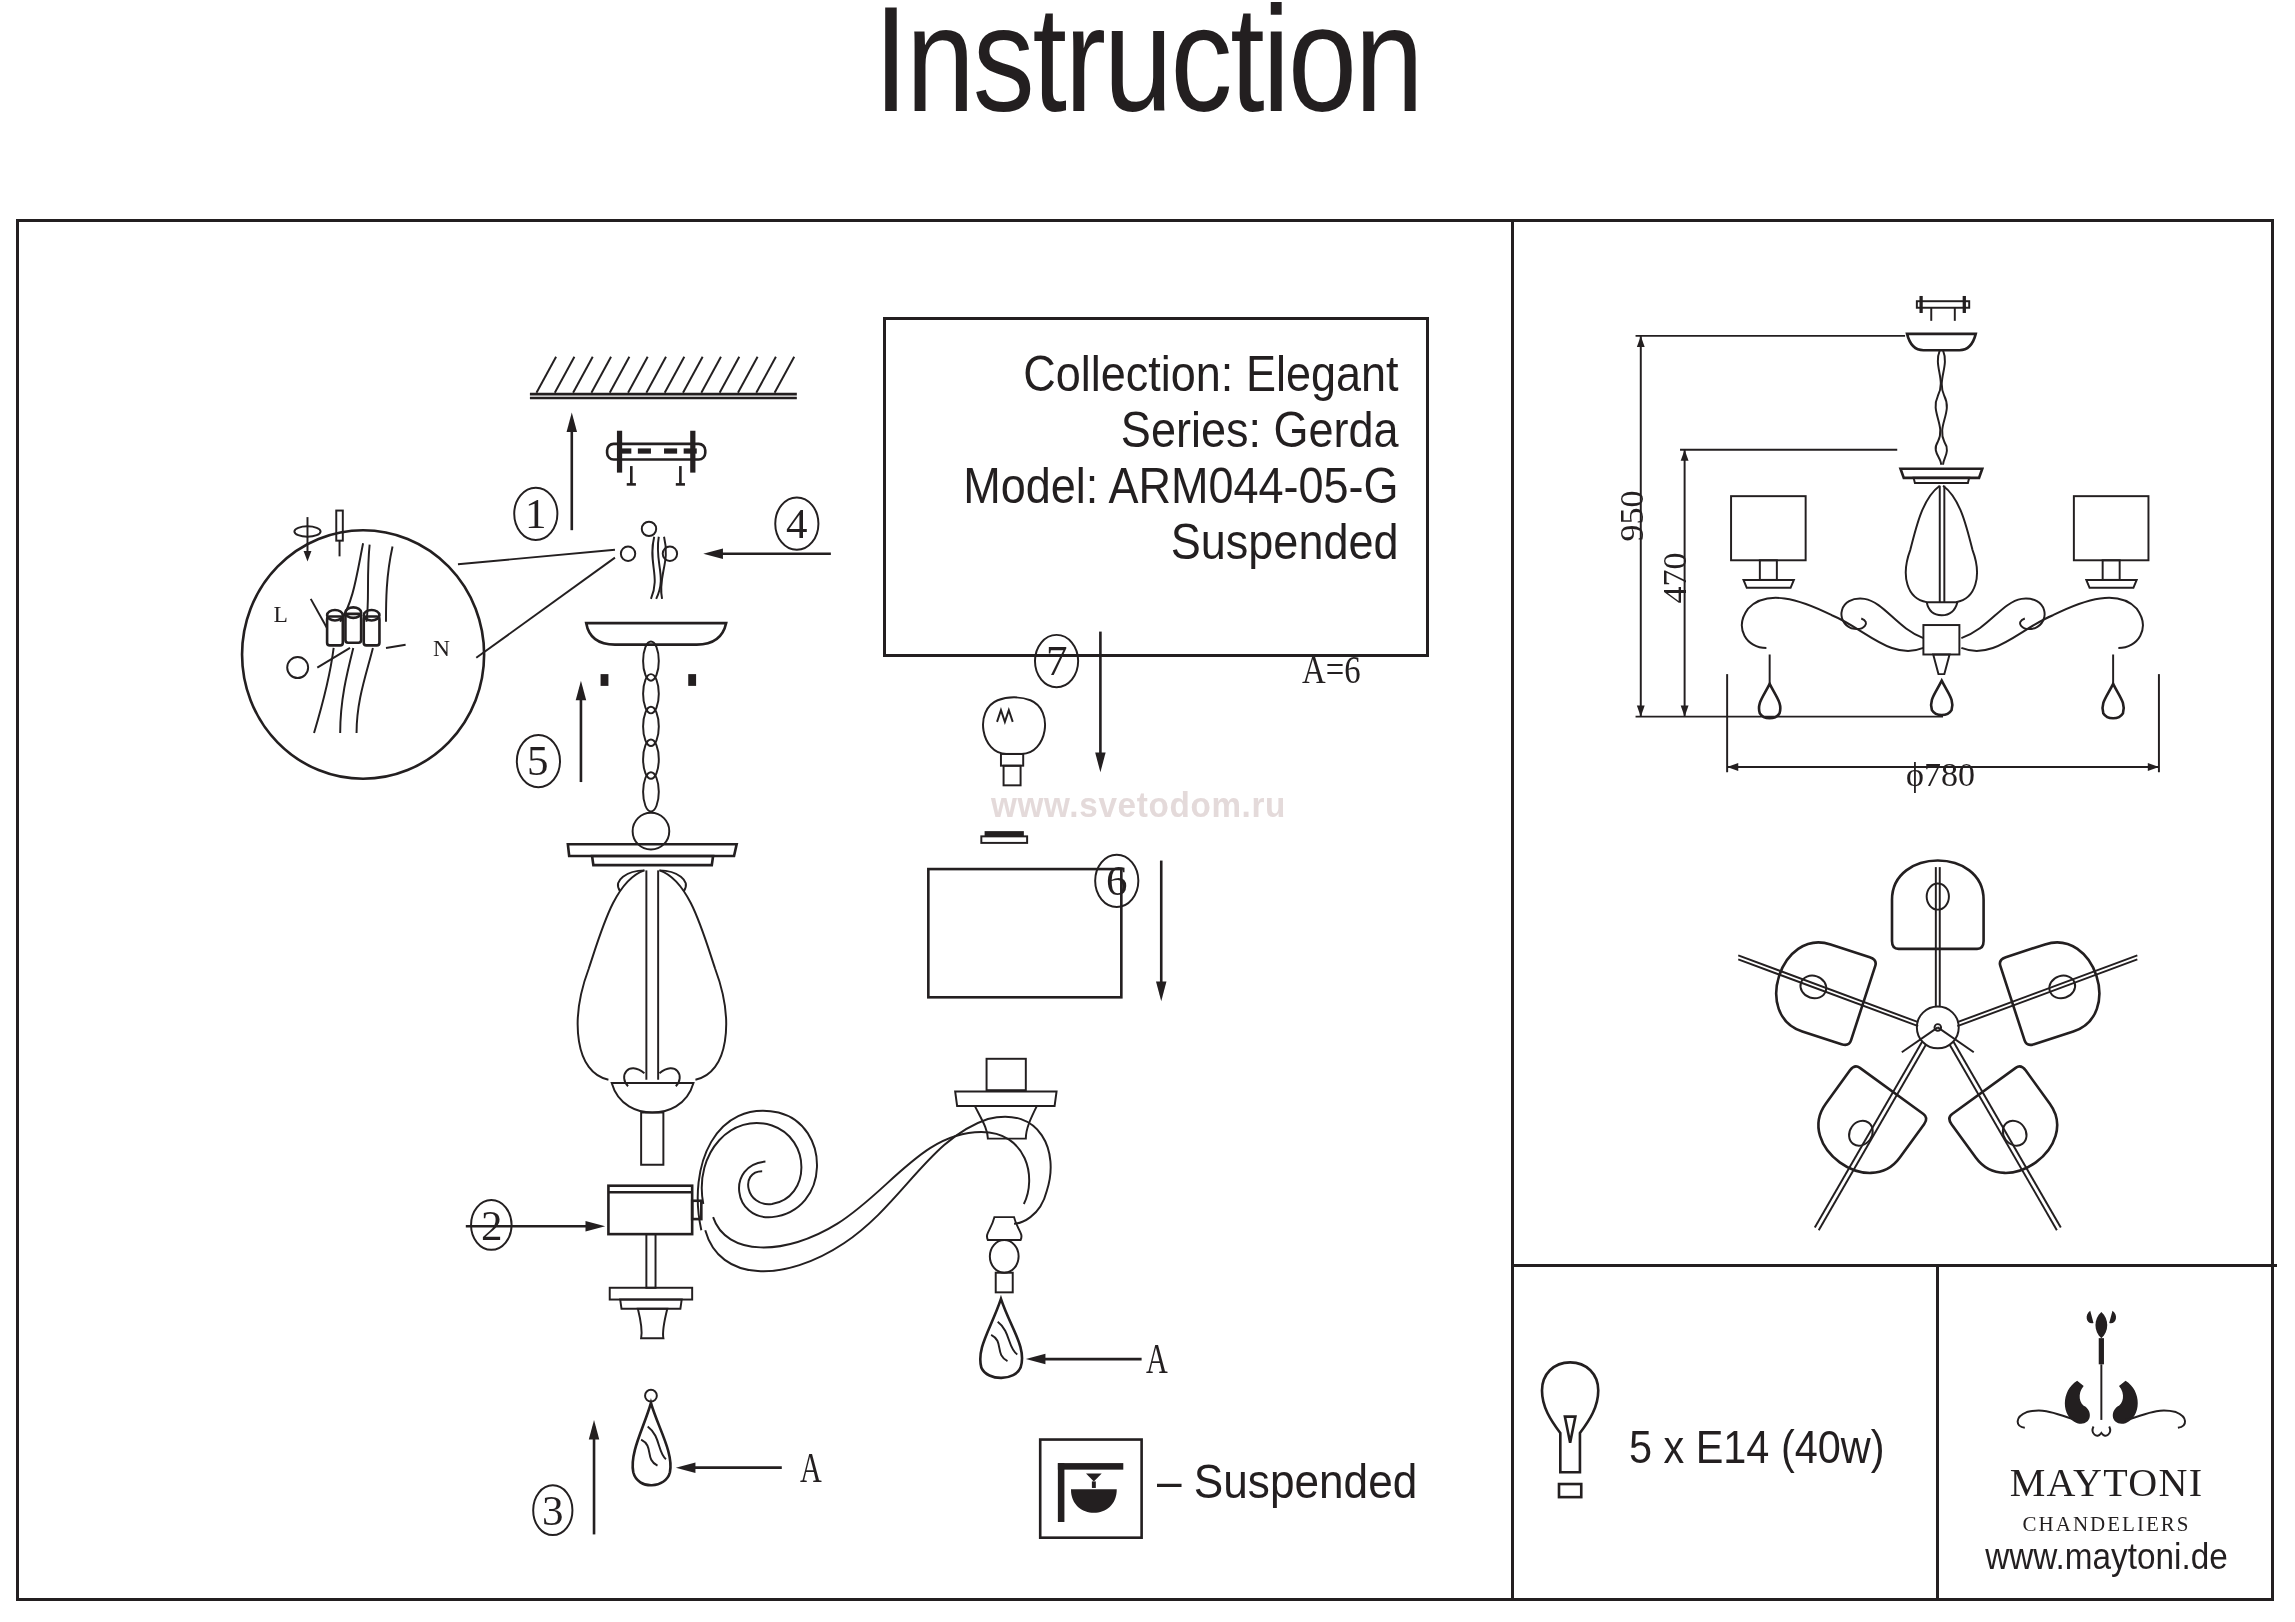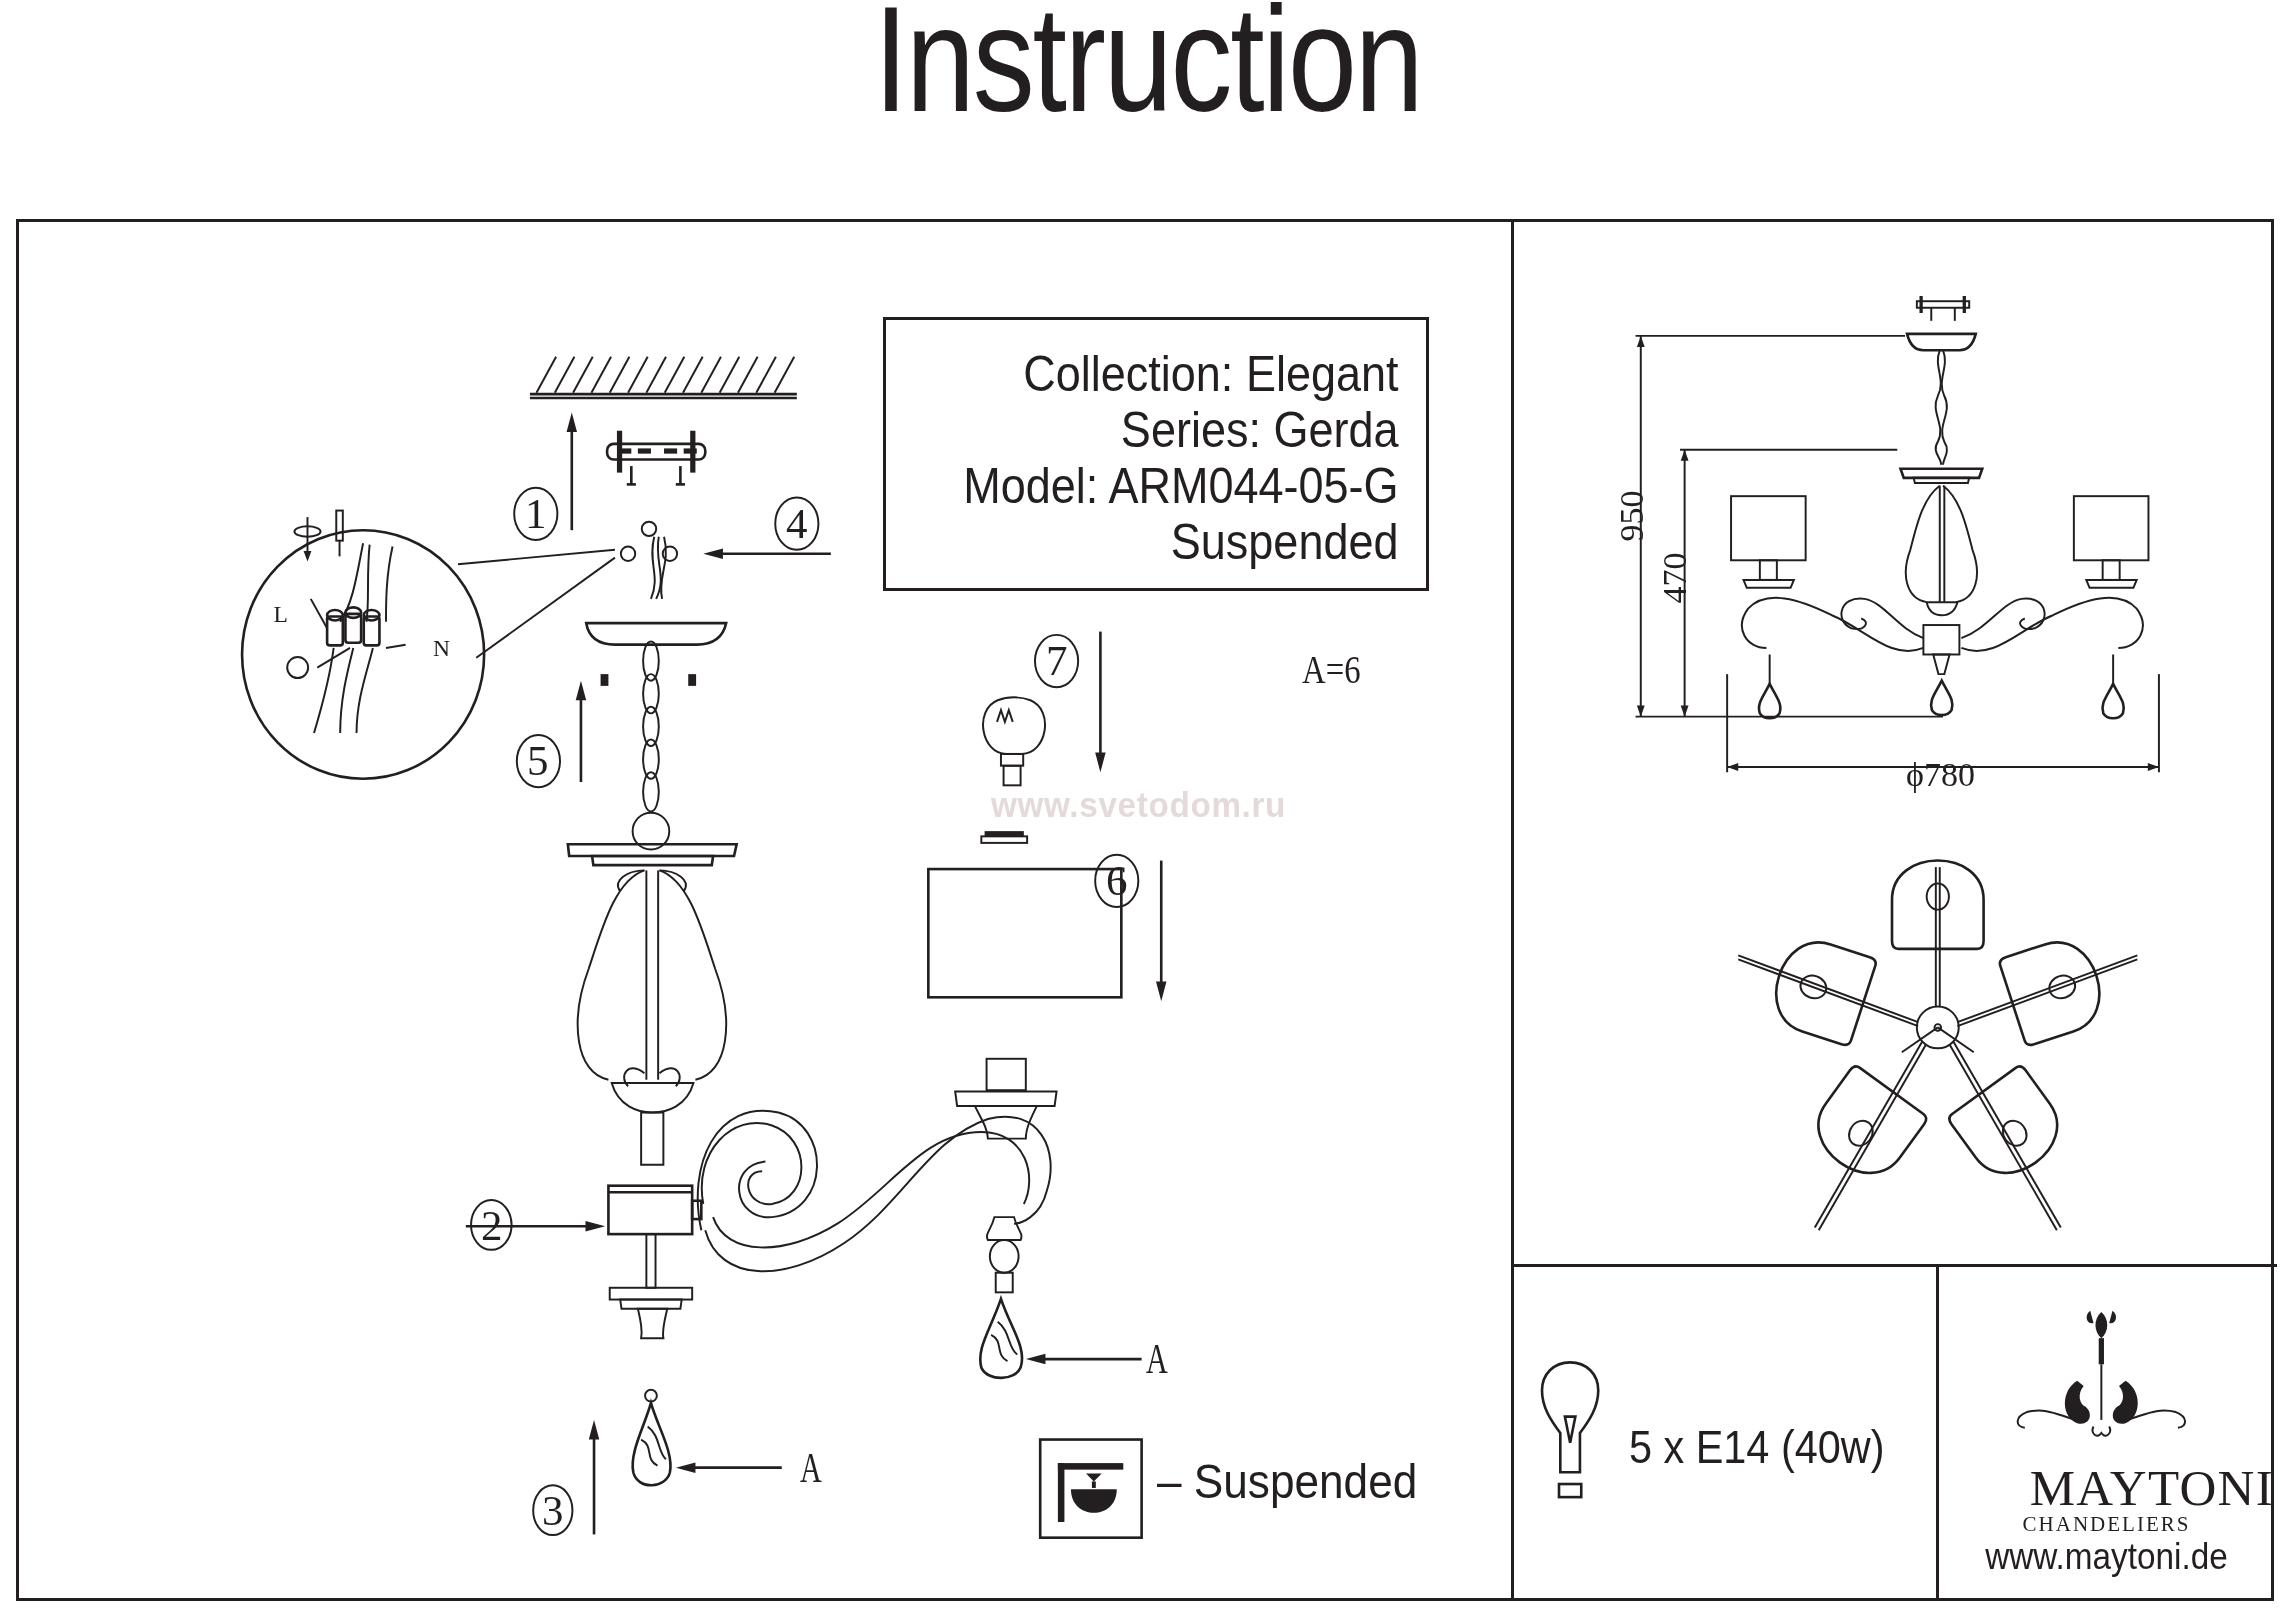--- a/index.html
+++ b/index.html
@@ -8,38 +8,38 @@
   .abs { position: absolute; }
   .title { left: 0; width: 2295px; top: -26px; text-align: center;
            font-size: 151px; line-height: 170px; letter-spacing: -2.6px;
            transform: scaleX(0.82); transform-origin: 1148px 0; }
   .frame { left: 16.4px; top: 219px; width: 2258px; height: 1382px;
            border: 3.3px solid #231f20; box-sizing: border-box; }
   .vdiv { left: 1511px; top: 219px; width: 3.3px; height: 1382px; background: #231f20; }
   .hdiv { left: 1511px; top: 1264px; width: 766px; height: 3.3px; background: #231f20; }
   .vdiv2 { left: 1936px; top: 1264px; width: 3.3px; height: 337px; background: #231f20; }
 
-  .infobox { left: 883px; top: 317px; width: 546px; height: 274px;
+  .infobox { left: 883px; top: 317px; width: 546px; height: 340px;
              border: 3.3px solid #231f20; box-sizing: border-box; padding: 26px 27.5px 0 0;
              text-align: right; }
   .infobox div { font-size: 50px; line-height: 56px; transform: scaleX(0.9); transform-origin: right; }
 
   .serif { font-family: "Liberation Serif", serif; }
   .step { font-family: "Liberation Serif", serif; font-size: 43px; line-height: 43px; }
   .aeq { left: 1302px; top: 645px; font-size: 41px; font-family: "Liberation Serif", serif; transform: scaleX(0.8); transform-origin: left; }
   .alabel { font-family: "Liberation Serif", serif; font-size: 43px; transform: scaleX(0.7); transform-origin: left; }
 
   .watermark { left: 991px; top: 785px; font-size: 35px; font-weight: bold;
                color: #e4dada; letter-spacing: 0.7px; transform: scaleX(0.95); transform-origin: left; }
 
   .susp-label { left: 1157px; top: 1454px; font-size: 48px; transform: scaleX(0.92); transform-origin: left; }
   .bulb-label { left: 1629px; top: 1420px; font-size: 46px; transform: scaleX(0.9); transform-origin: left; }
 
   .brand { left: 1939px; width: 335px; text-align: center; }
-  .brand-name { top: 1459px; font-family: "Liberation Serif", serif; font-size: 51px; letter-spacing: 1.3px; text-align: right; }
+  .brand-name { top: 1459px; font-family: "Liberation Serif", serif; font-size: 40px; letter-spacing: 1.3px; }
   .brand-sub { top: 1512px; font-family: "Liberation Serif", serif; font-size: 21px; letter-spacing: 2px; }
   .brand-url { top: 1536px; font-size: 37px; transform: scaleX(0.9); }
 
   .dim { font-family: "Liberation Serif", serif; font-size: 34px; }
   svg { position: absolute; overflow: visible; }
   .ln { stroke: #231f20; fill: none; stroke-width: 4; }
   .thin { stroke: #231f20; fill: none; stroke-width: 3; }
   .fillk { fill: #231f20; }
 </style>
 </head>

